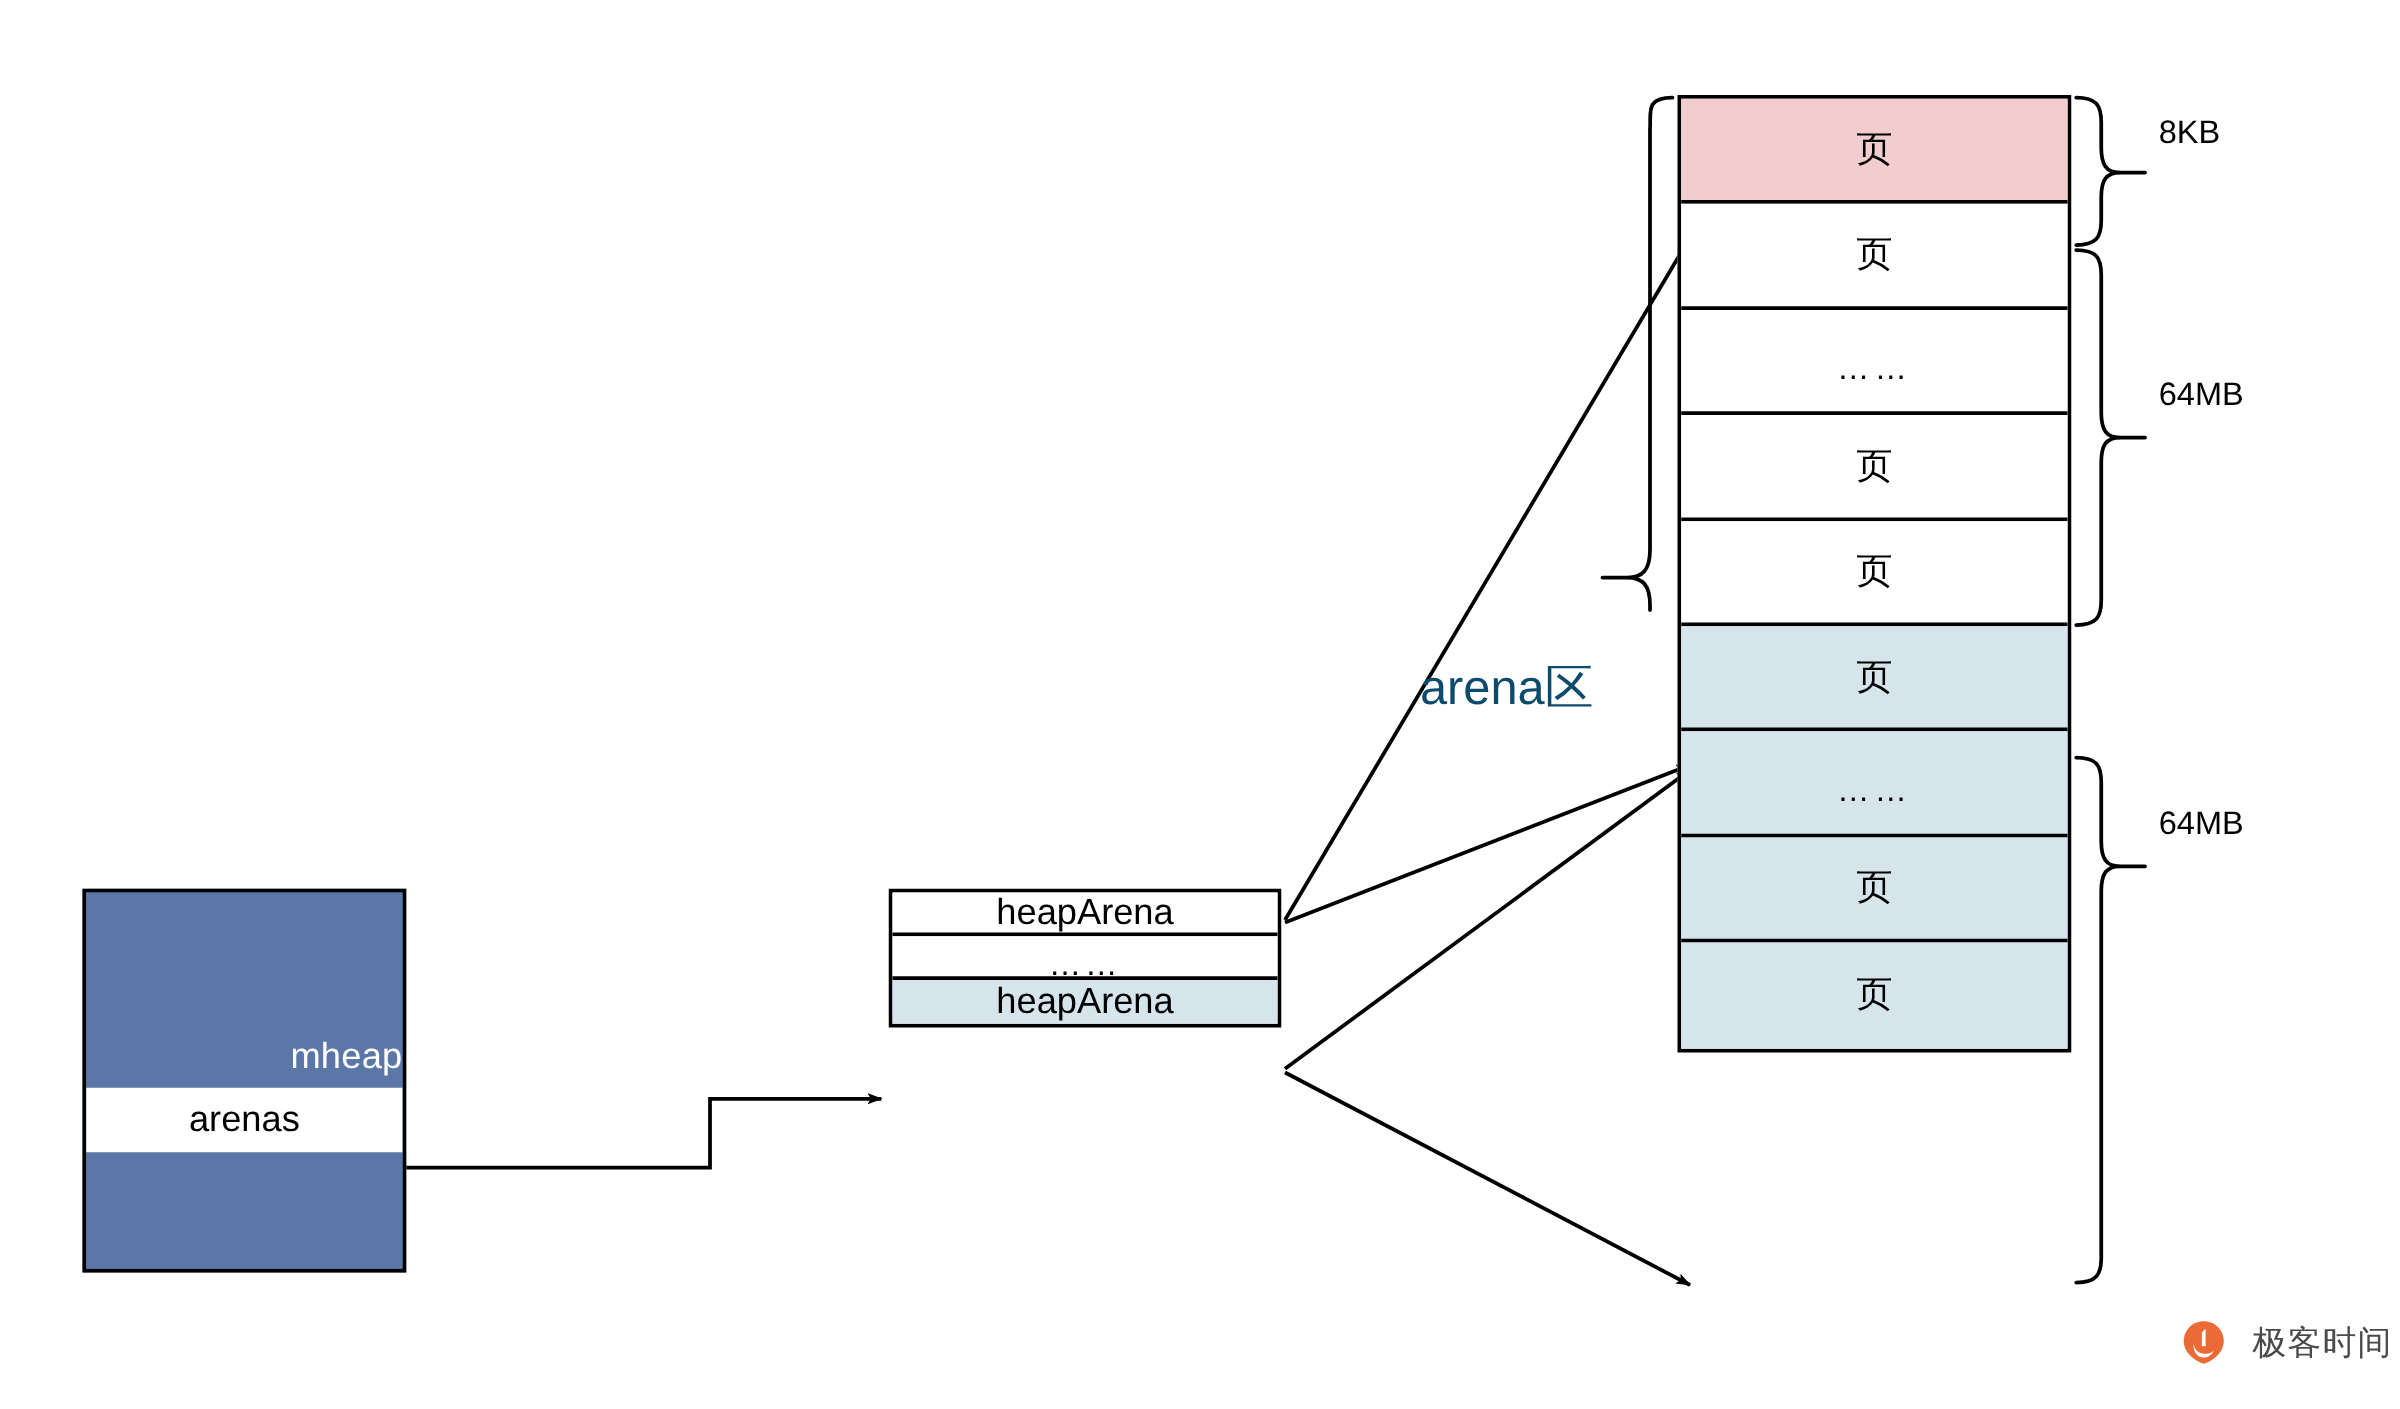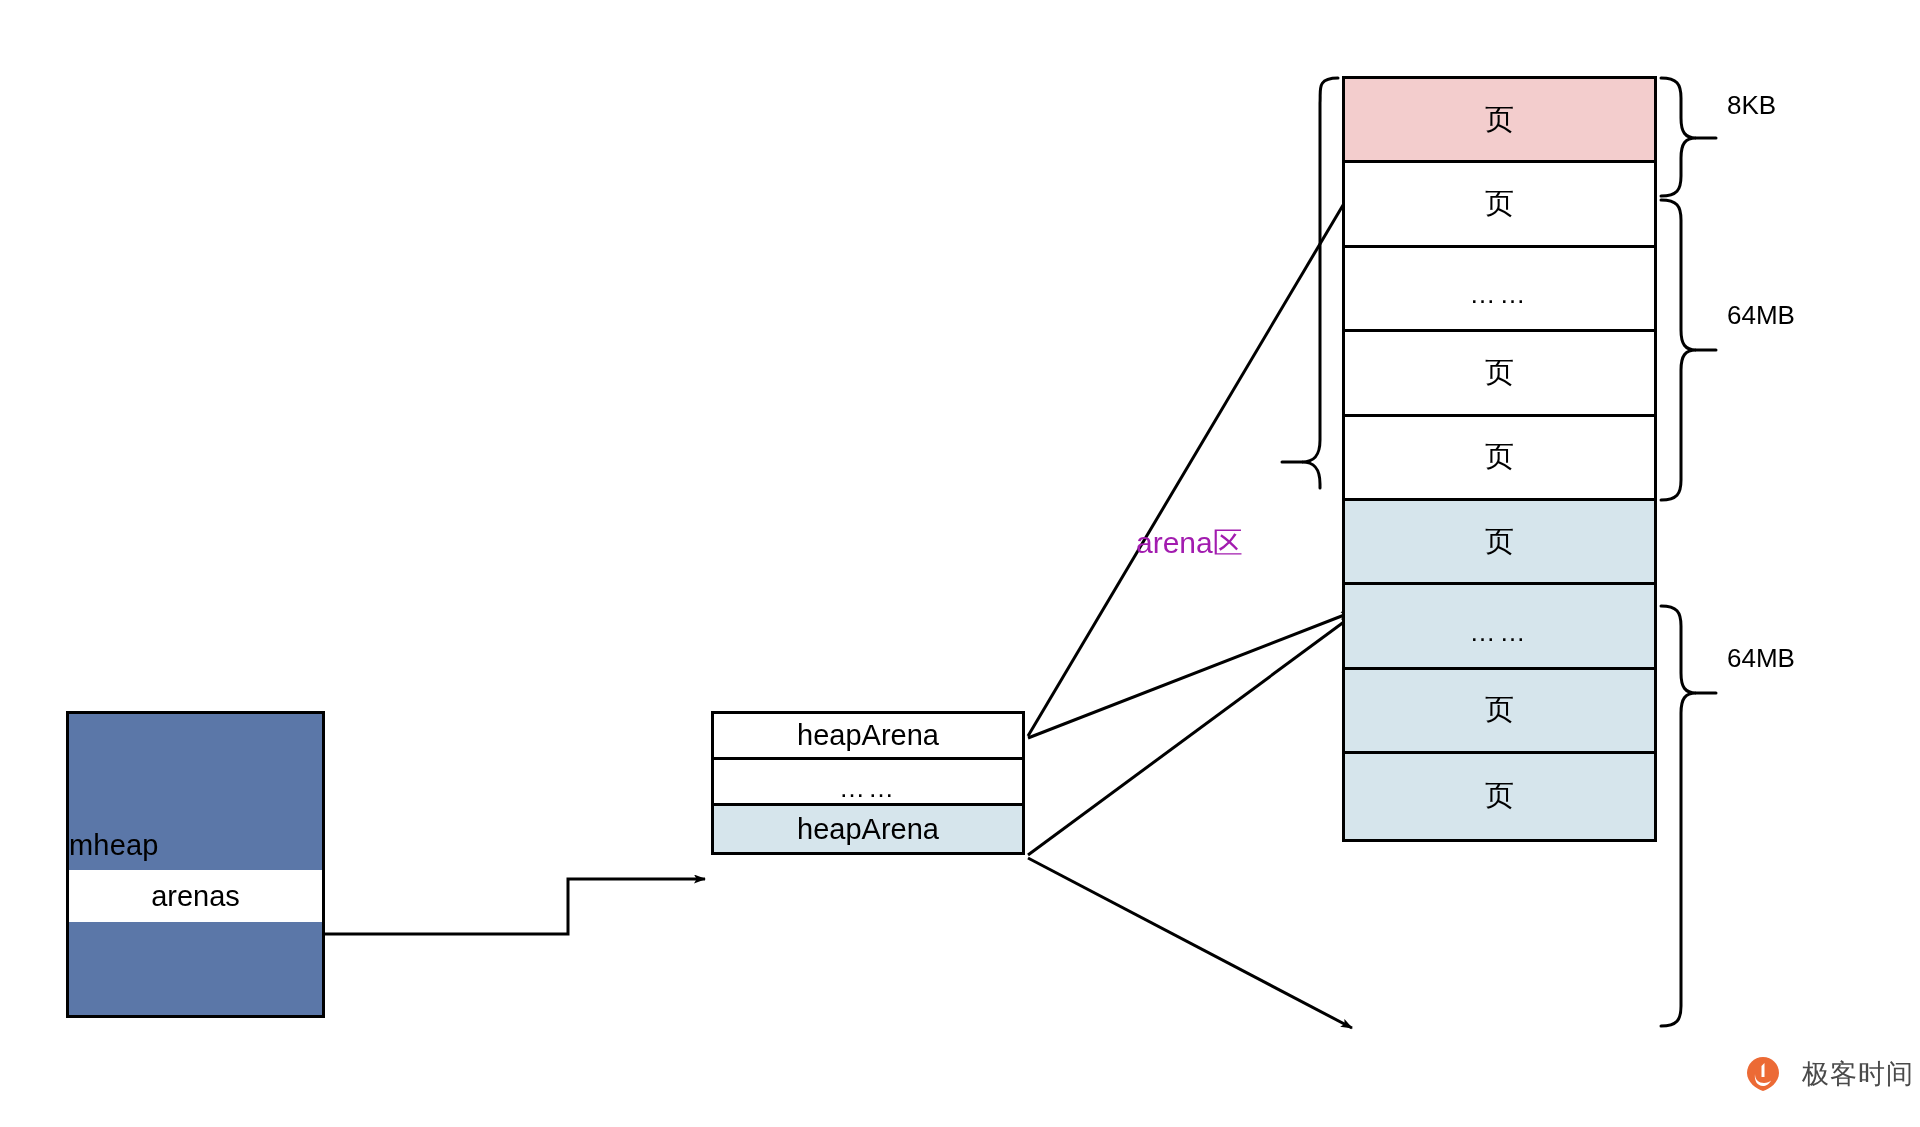--- a/index.html
+++ b/index.html
@@ -39,24 +39,24 @@
     display: flex;
     flex-direction: column;
   }
   .mheap-top {
     flex: 0 0 156px;
     background: #5b77a8;
     position: relative;
   }
   .mheap-top .lbl {
     position: absolute;
-    left: 0; right: 0;
+    left: 12px; right: 0;
     bottom: 8px;
-    text-align: left;
-    color: #000000;
+    text-align: right;
+    color: #ffffff;
     font-size: 29px;
     letter-spacing: .2px;
   }
   .mheap-arenas {
     flex: 0 0 52px;
     background: #ffffff;
     display: flex;
     align-items: center;
     justify-content: center;
     color: #000000;
@@ -71,21 +71,21 @@
   .arena-table {
     position: absolute;
     left: 711px;
     top: 711px;
     width: 314px;
     border: 3px solid #000000;
     box-sizing: border-box;
     background: #ffffff;
   }
   .arena-row {
-    height: 46px;
+    height: 35px;
     display: flex;
     align-items: center;
     justify-content: center;
     font-size: 29px;
     color: #000000;
     border-bottom: 3px solid #000000;
     box-sizing: border-box;
     background: #ffffff;
   }
   .arena-row:last-child { border-bottom: none; }
@@ -138,22 +138,22 @@
     white-space: nowrap;
   }
   #lbl-8kb  { left: 1727px; top: 90px; }
   #lbl-64mb-1 { left: 1727px; top: 300px; }
   #lbl-64mb-2 { left: 1727px; top: 643px; }
 
   .arena-zone-label {
     position: absolute;
     left: 1136px;
     top: 523px;
-    font-size: 30px;
-    color: #a21caf;
+    font-size: 39px;
+    color: #0c4a6e;
     white-space: nowrap;
   }
 
   
   .watermark {
     position: absolute;
     left: 1744px;
     top: 1055px;
     display: flex;
     align-items: center;

